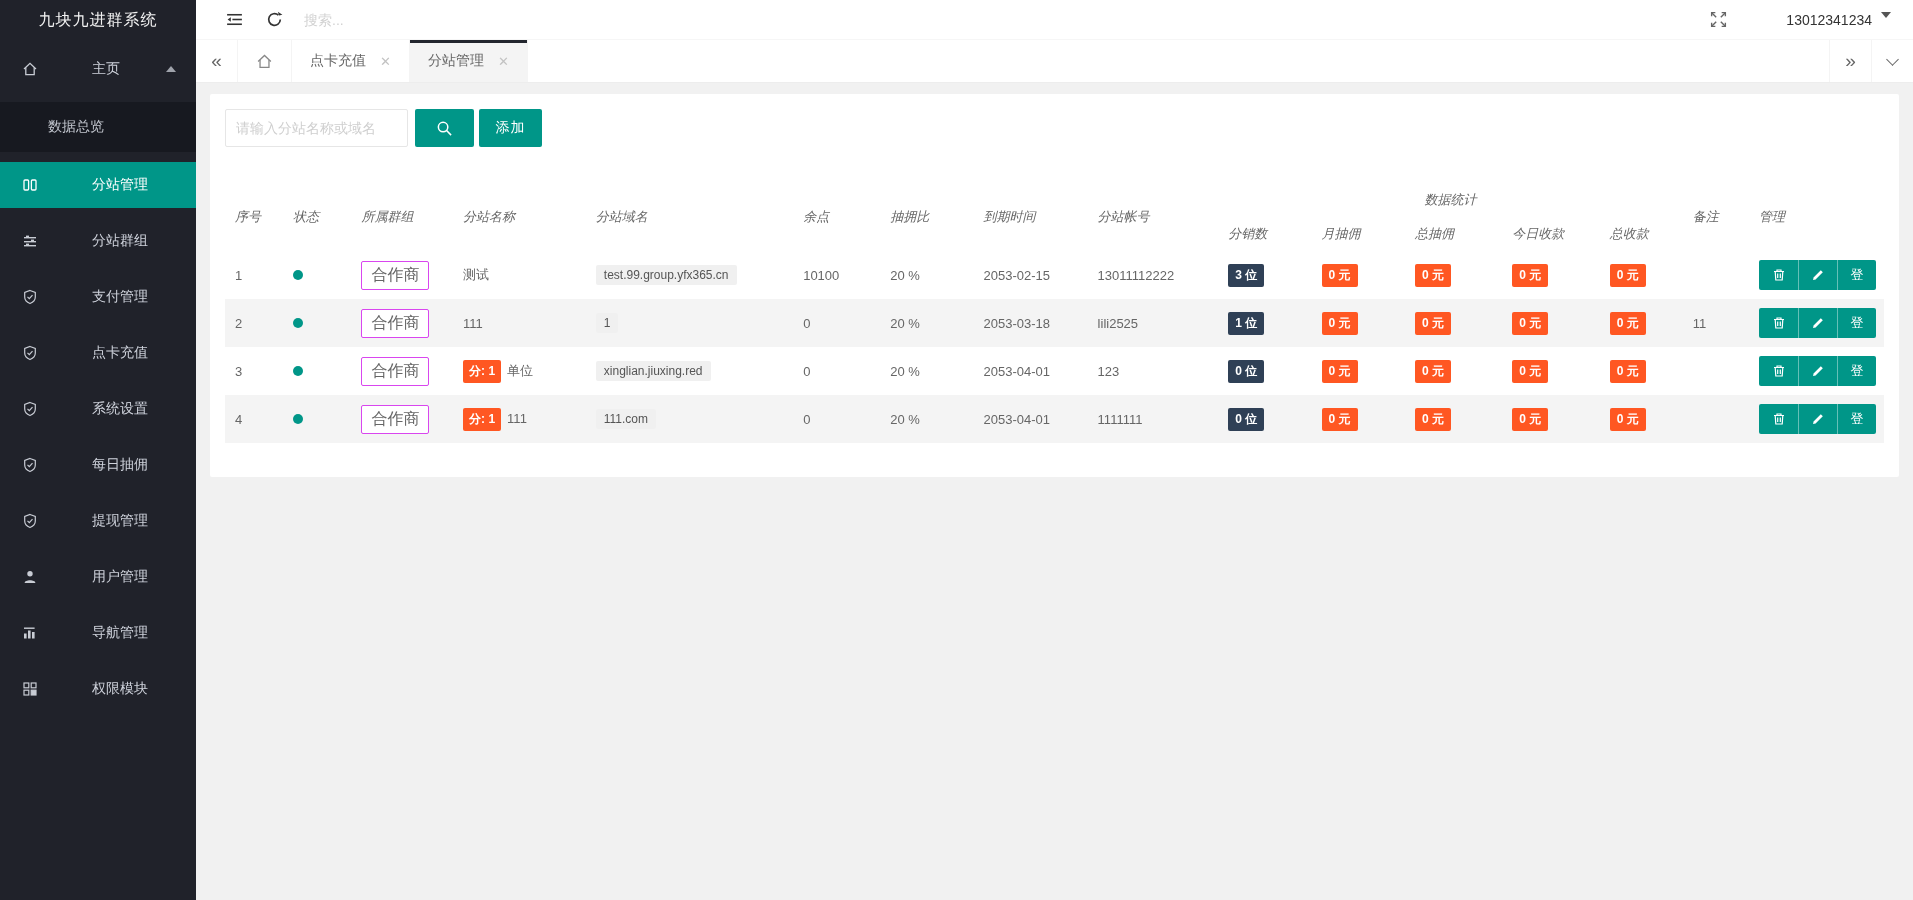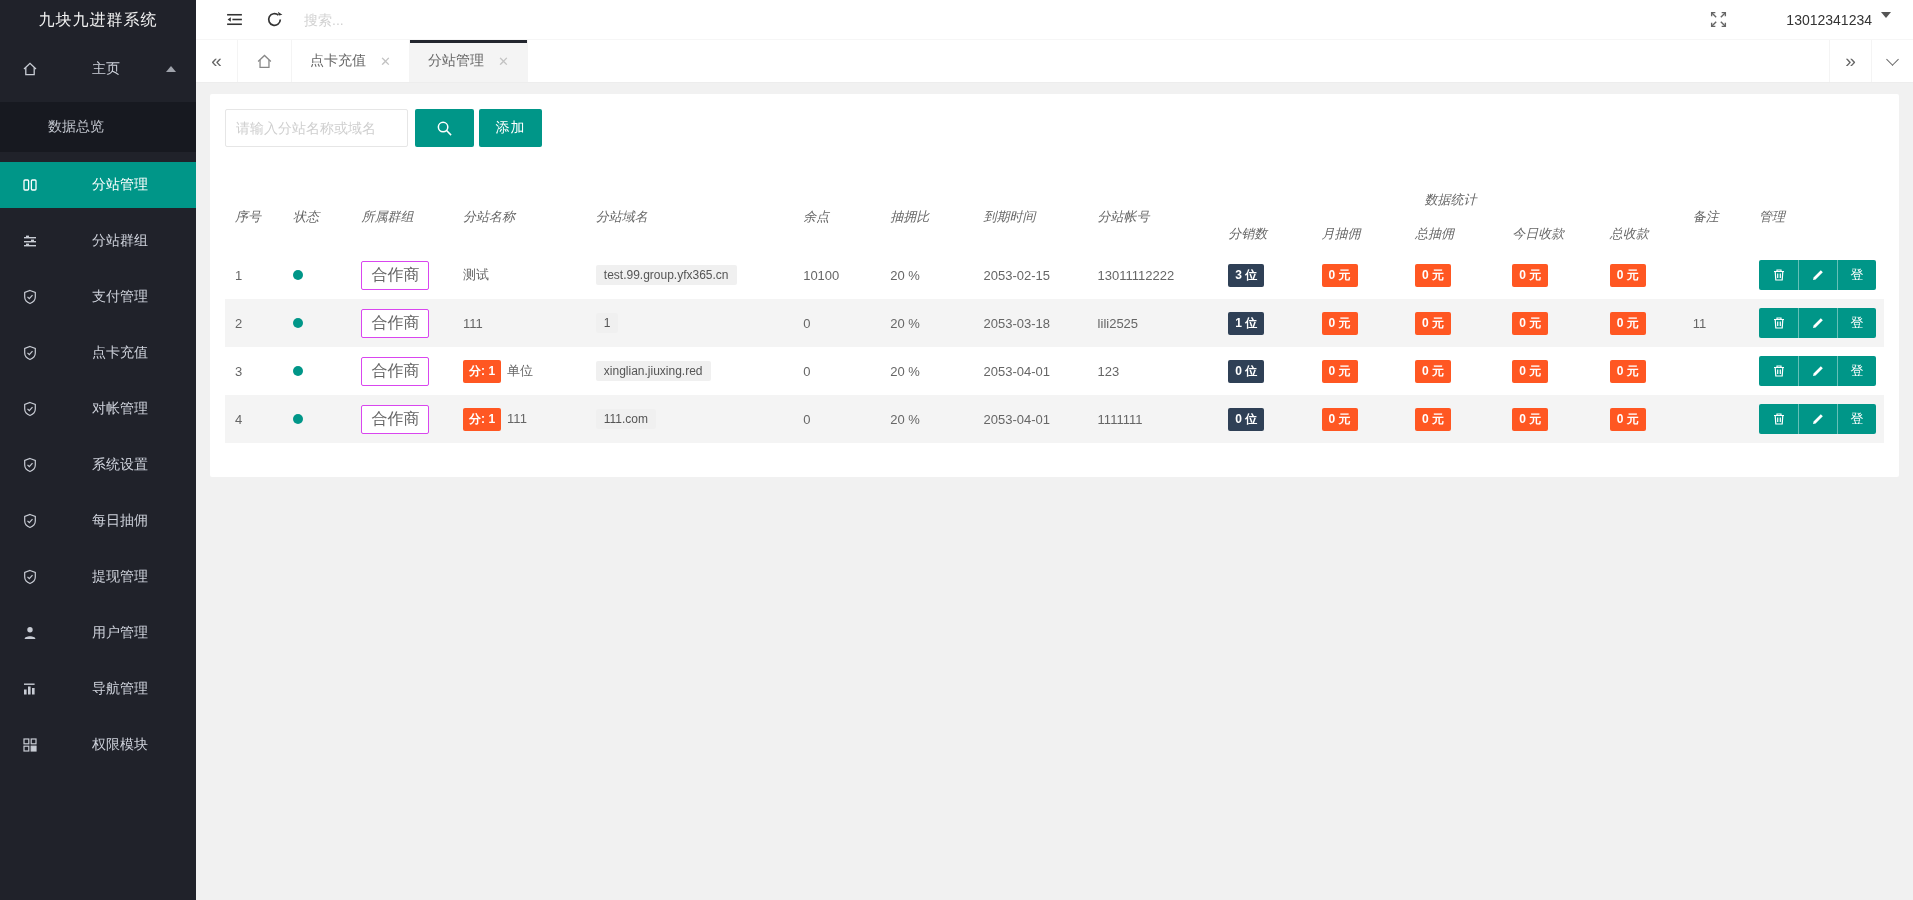--- a/index.html
+++ b/index.html
@@ -136,29 +136,20 @@
       <div class="nav-item">
         <span class="nicon">
           <svg viewBox="0 0 16 16" fill="none" stroke="currentColor" stroke-width="1.2">
               <path d="M8 1.5 L13.3 3.4 V8 C13.3 11.4 10.9 13.4 8 14.5 C5.1 13.4 2.7 11.4 2.7 8 V3.4 Z"></path>
               <path d="M5.5 7.8 L7.3 9.6 L10.5 6.2"></path>
             </svg>
         </span>
         <span>点卡充值</span>
       </div>
 
-      <div class="nav-item">
-        <span class="nicon">
-          <svg viewBox="0 0 16 16" fill="none" stroke="currentColor" stroke-width="1.2">
-              <path d="M8 1.5 L13.3 3.4 V8 C13.3 11.4 10.9 13.4 8 14.5 C5.1 13.4 2.7 11.4 2.7 8 V3.4 Z"></path>
-              <path d="M5.5 7.8 L7.3 9.6 L10.5 6.2"></path>
-            </svg>
-        </span>
-        <span>对帐管理</span>
-      </div>
 
       <div class="nav-item">
         <span class="nicon">
           <svg viewBox="0 0 16 16" fill="none" stroke="currentColor" stroke-width="1.2">
               <path d="M8 1.5 L13.3 3.4 V8 C13.3 11.4 10.9 13.4 8 14.5 C5.1 13.4 2.7 11.4 2.7 8 V3.4 Z"></path>
               <path d="M5.5 7.8 L7.3 9.6 L10.5 6.2"></path>
             </svg>
         </span>
         <span>系统设置</span>
       </div>

